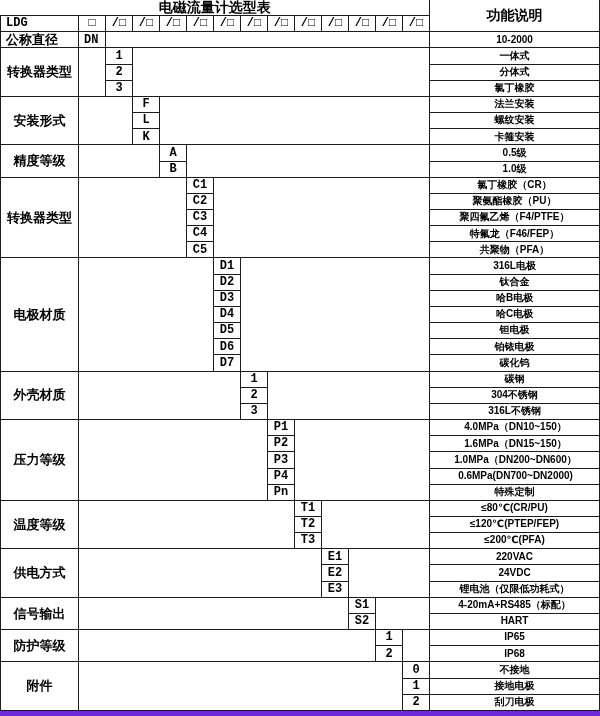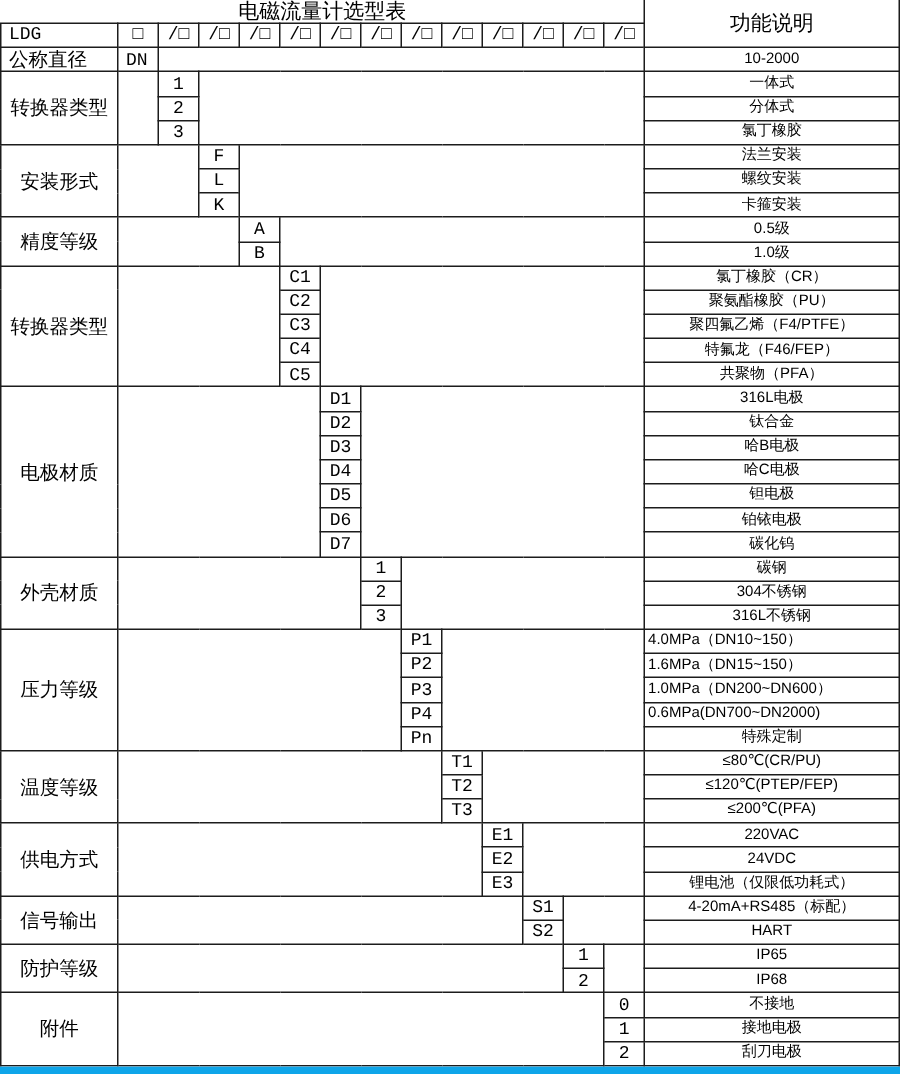--- a/index.html
+++ b/index.html
@@ -1,25 +1,25 @@
 <!DOCTYPE html>
 <html><head>
 <meta charset="utf-8">
 <style>
   html,body{margin:0;padding:0;background:#ffffff;}
-  #frame{width:600px;height:711px;border-bottom:5px solid #0ea5e9;overflow:hidden;background:#fff;}
+  #frame{width:600px;height:711px;border-bottom:5px solid #6d28d9;overflow:hidden;background:#fff;font-weight:bold;}
   table{width:600px;height:711px;border-collapse:collapse;table-layout:fixed;
         font-family:"Liberation Sans","DejaVu Sans",sans-serif;color:#000;}
   td{border:1px solid #1c1c1c;padding:0;text-align:center;vertical-align:middle;
      font-size:13px;line-height:1.05;white-space:nowrap;overflow:hidden;height:15px;}
   .title-cell{border-top:none;border-left:none;font-size:14px;}
   .fn-header{border-top:none;font-size:14px;text-align:center;}
   .code{font-family:"Liberation Mono","DejaVu Sans Mono",monospace;font-size:12px;}
   .pl{text-align:left;padding-left:5px;}
-  .left-al{text-align:left;padding-left:2px;}
+  .left-al{text-align:center;padding-left:2px;}
   .lbl{font-size:13px;}
   .fn{font-size:10px;}
 </style>
 </head>
 <body>
 
 <div id="frame">
 <table>
   <colgroup>
     <col style="width:78px">

